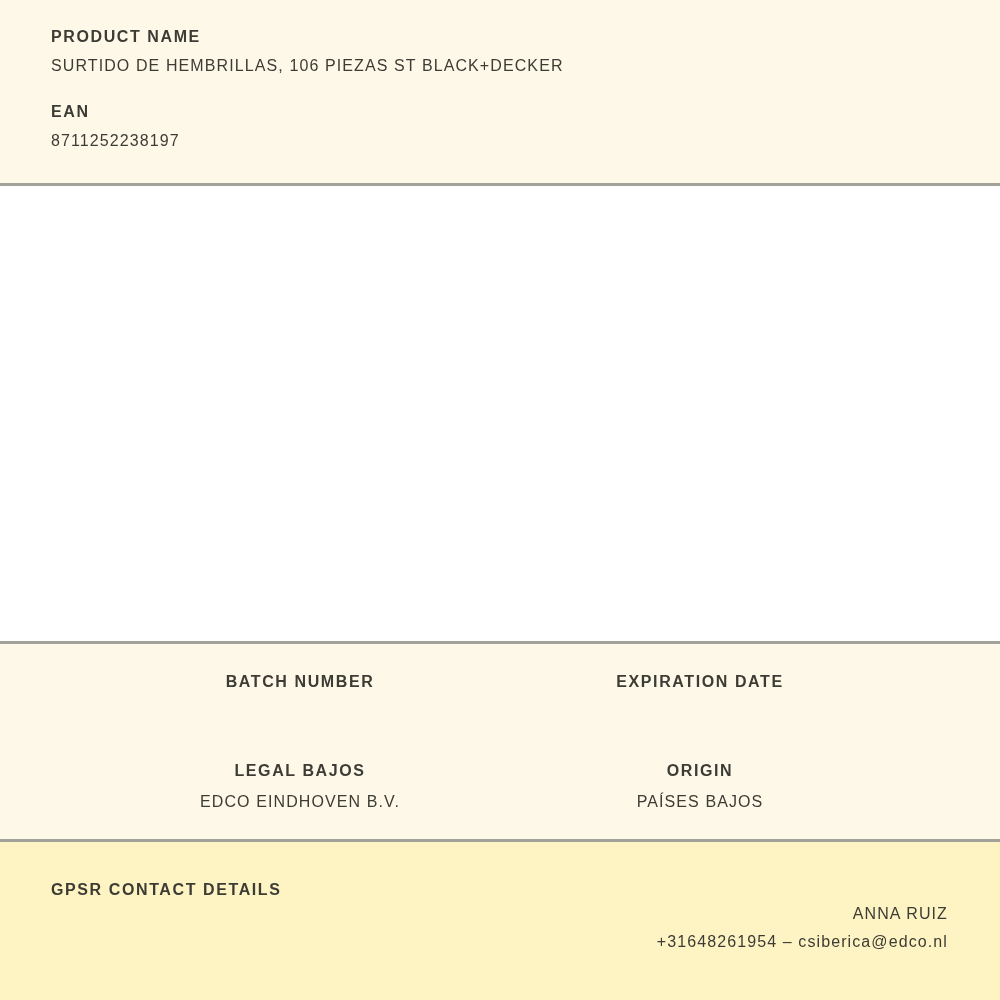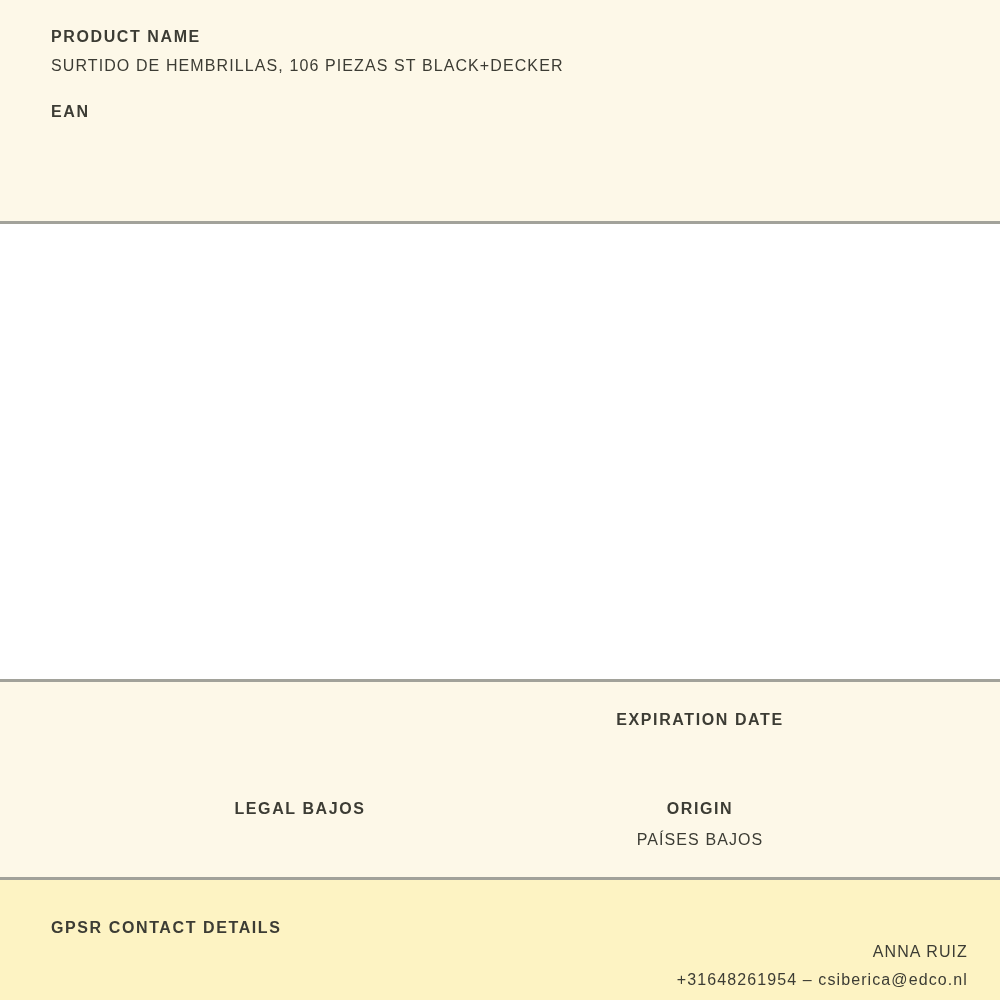--- a/index.html
+++ b/index.html
@@ -20,21 +20,21 @@
   .value {
     font-weight: normal;
     font-size: 16px;
     letter-spacing: 1.1px;
     line-height: 19px;
     min-height: 19px;
   }
 
   
   .section-top {
-    height: 224px;
+    height: 186px;
     background: var(--cream_bg, #FDF8E8);
     border-bottom: 3px solid var(--divider, #A2A29A);
     padding: 27px 51px 0 51px;
   }
   .section-top .field + .field { margin-top: 27px; }
   .section-top .field .value { margin-top: 10px; }
 
   
   .image-area {
     height: 458px;
@@ -56,21 +56,21 @@
     grid-template-columns: 400px 400px;
     row-gap: 39px;
     text-align: center;
   }
   .details-grid .field .value { margin-top: 12px; }
 
   
   .section-gpsr {
     height: 158px;
     background: var(--yellow_bg, #FDF3C3);
-    padding: 34px 32px 0 51px;
+    padding: 34px 52px 0 51px;
     display: flex;
     justify-content: space-between;
     align-items: flex-start;
   }
   .section-gpsr .label { line-height: 28px; }
   .gpsr-contact {
     text-align: right;
     flex: 1;
     margin-top: 24px;
   }
@@ -82,36 +82,39 @@
 </head>
 <body>
 
 <div class="section-top">
   <div class="field">
     <div class="label">PRODUCT NAME</div>
     <div class="value">SURTIDO DE HEMBRILLAS, 106 PIEZAS ST BLACK+DECKER</div>
   </div>
   <div class="field">
     <div class="label">EAN</div>
+    <div class="value">8711252238197</div>
   </div>
 </div>
 
 <div class="image-area"></div>
 
 <div class="section-details">
   <div class="details-grid">
     <div class="field">
+      <div class="label">BATCH NUMBER</div>
       <div class="value"></div>
     </div>
     <div class="field">
       <div class="label">EXPIRATION DATE</div>
       <div class="value"></div>
     </div>
     <div class="field">
       <div class="label">LEGAL BAJOS</div>
+      <div class="value">EDCO EINDHOVEN B.V.</div>
     </div>
     <div class="field">
       <div class="label">ORIGIN</div>
       <div class="value">PAÍSES BAJOS</div>
     </div>
   </div>
 </div>
 
 <div class="section-gpsr">
   <div class="label">GPSR CONTACT DETAILS</div>

